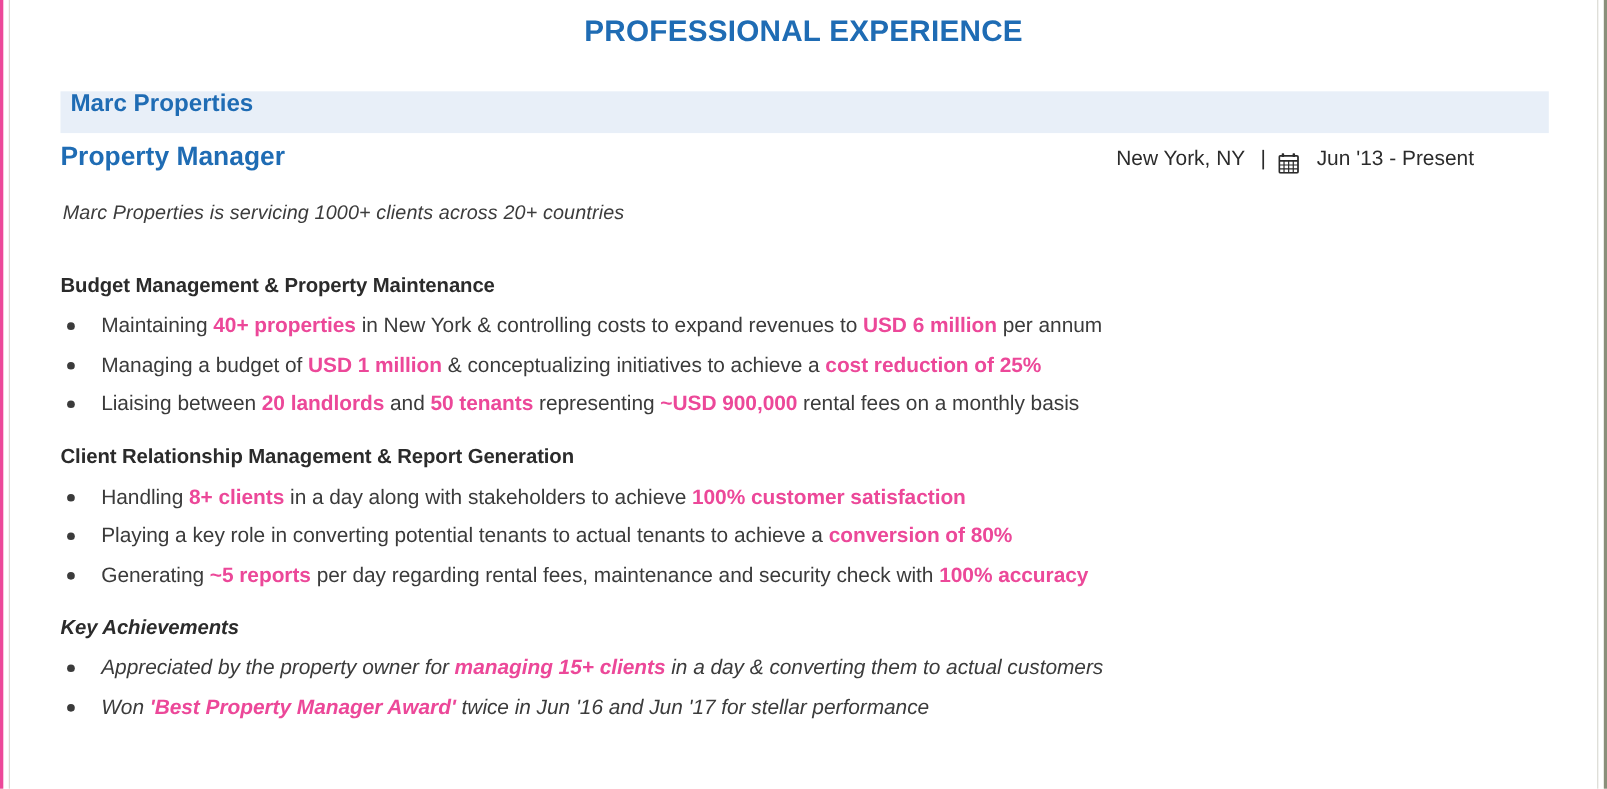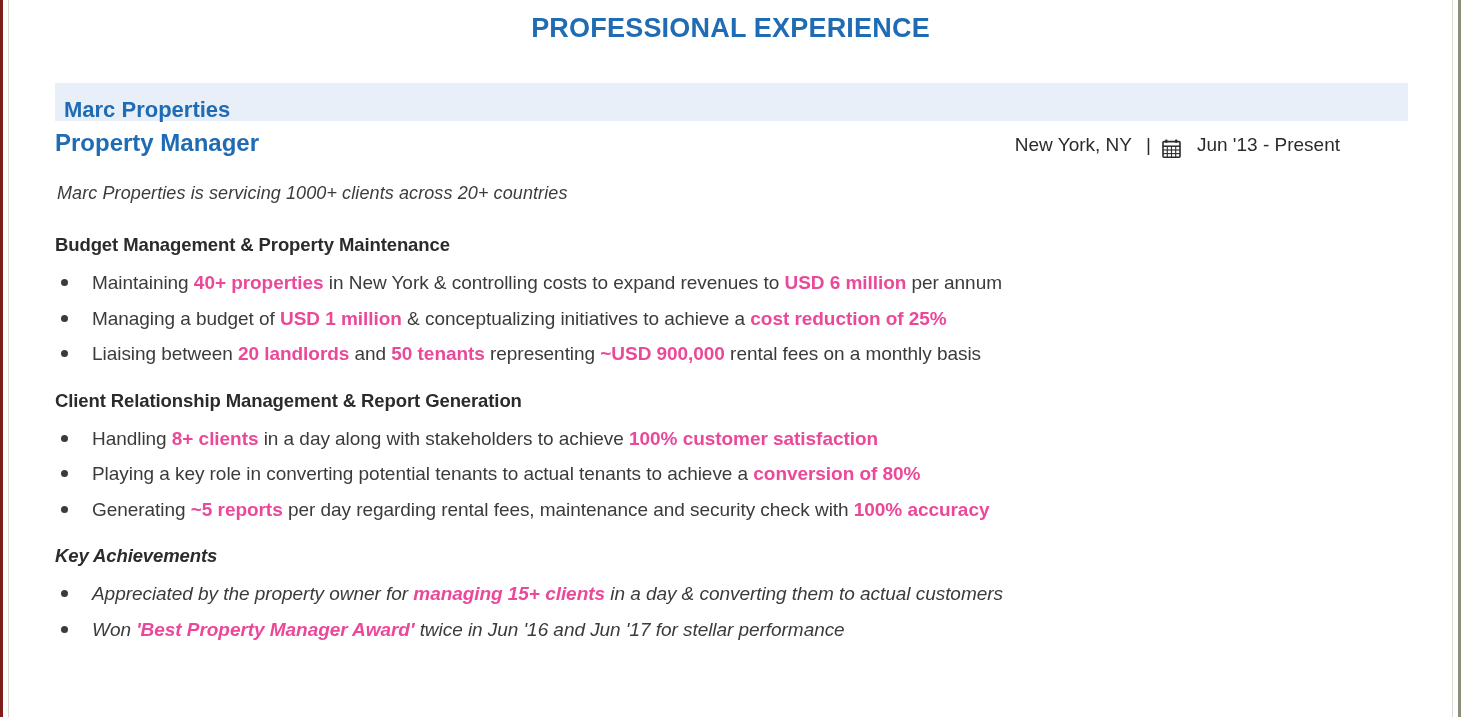--- a/index.html
+++ b/index.html
@@ -13,21 +13,21 @@
     font-family: "Liberation Sans", sans-serif;
     overflow: hidden;
   }
 
   
   .page {
     position: relative;
     width: 1461px;
     height: 717px;
     box-sizing: border-box;
-    border-left: 3px solid #7f1d1d;
+    border-left: 3px solid #ec4899;
     border-right: 3px solid #8a8f7a;
     background: #ffffff;
   }
   .page::before {
     content: "";
     position: absolute;
     left: 5px; top: 0;
     width: 1px; height: 717px;
     background: #d8d8d0;
   }
@@ -58,21 +58,21 @@
 
   
   .company-bar {
     position: absolute;
     left: 52px;
     top: 83px;
     width: 1353px;
     height: 38px;
     background: #e8eff8;
     display: flex;
-    align-items: flex-end;
+    align-items: flex-start;
   }
   .company-name {
     color: #1f6cb4;
     font-size: 22px;
     font-weight: bold;
     padding-left: 9px;
     line-height: 1;
   }
 
   
@@ -122,21 +122,21 @@
     font-size: 18px;
     font-style: italic;
     color: #3c3c3c;
     letter-spacing: 0.1px;
   }
 
   
   .body {
     position: absolute;
     left: 52px;
-    top: 234px;
+    top: 248px;
     width: 1360px;
   }
   .block { margin-bottom: 18px; }
   .block:last-child { margin-bottom: 0; font-style: italic; }
 
   .block-head {
     font-size: 18.5px;
     font-weight: bold;
     color: #2b2b2b;
     margin-bottom: 9px;

